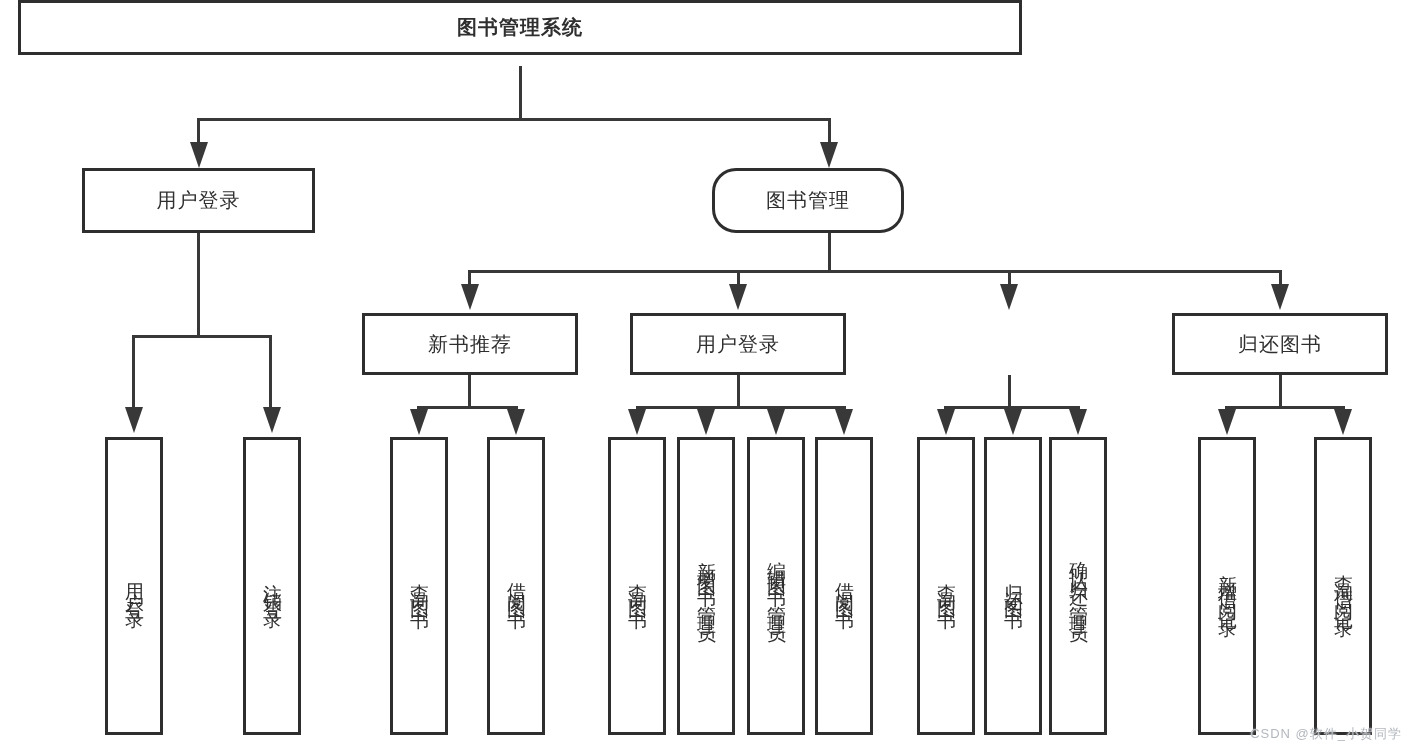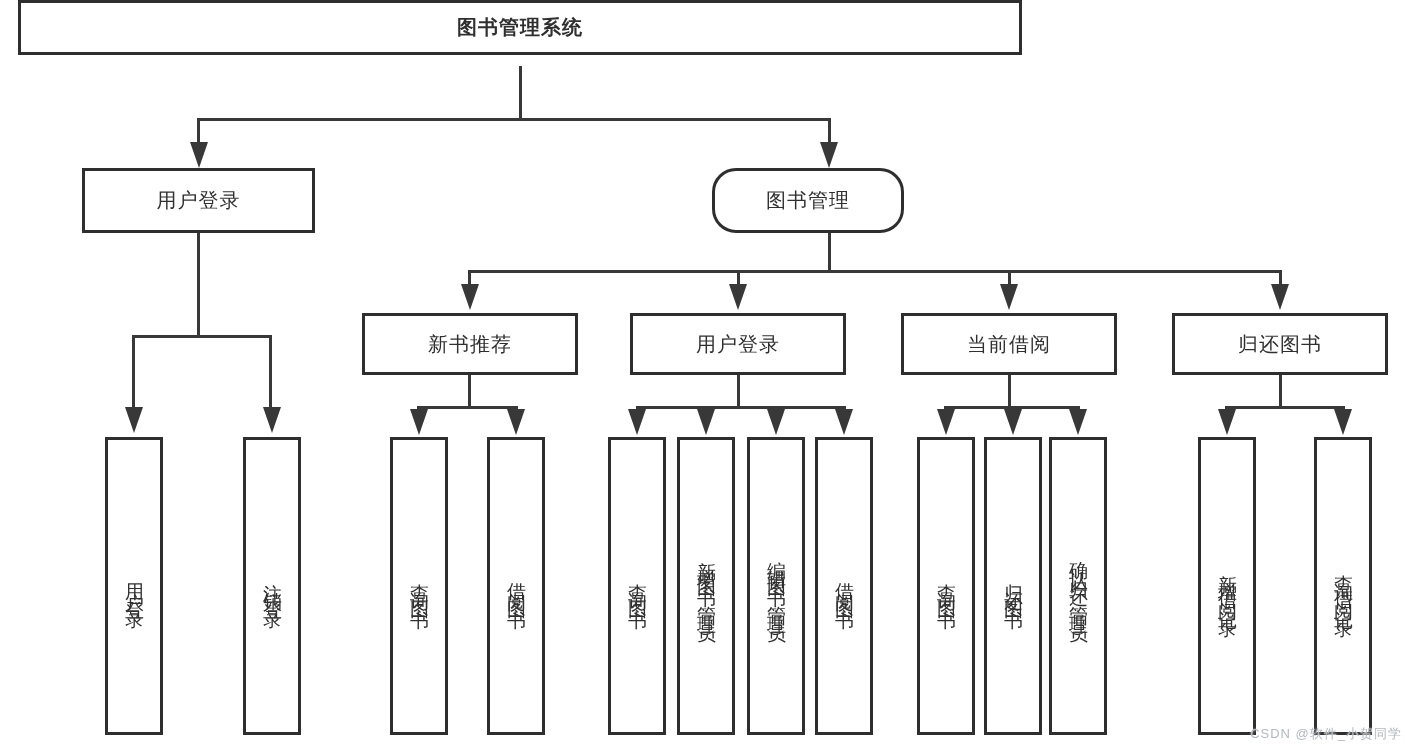--- a/index.html
+++ b/index.html
@@ -108,23 +108,20 @@
   <div class="node" id="node-book-mgmt">
     <span>图书管理</span>
   </div>
 
   <div class="node lvl3" id="node-new-book-rec">
     <span>新书推荐</span>
   </div>
   <div class="node lvl3" id="node-book-borrow">
     <span>用户登录</span>
   </div>
-  <div class="node lvl3" id="node-current-borrow">
-    <span>当前借阅</span>
-  </div>
   <div class="node lvl3" id="node-borrow-record">
     <span>归还图书</span>
   </div>
 
   <div class="node leaf" id="leaf-0">
     <span class="vtext">用户登录</span>
   </div>
   <div class="node leaf" id="leaf-1">
     <span class="vtext">注销登录</span>
   </div>

